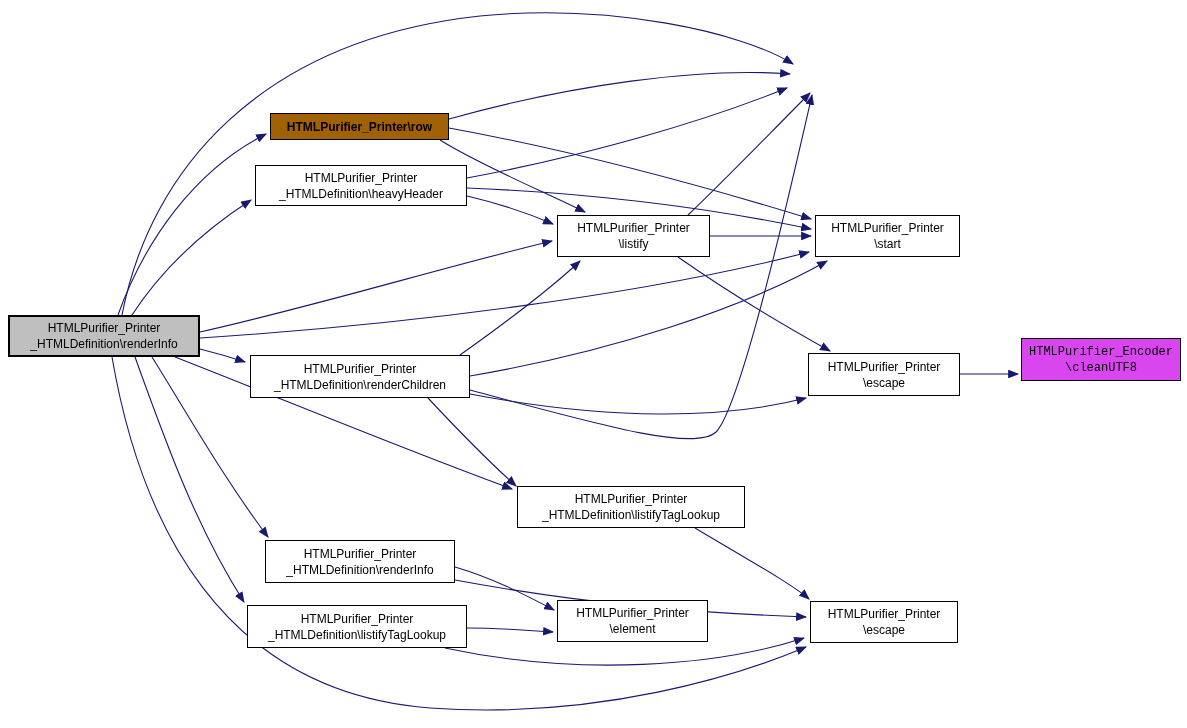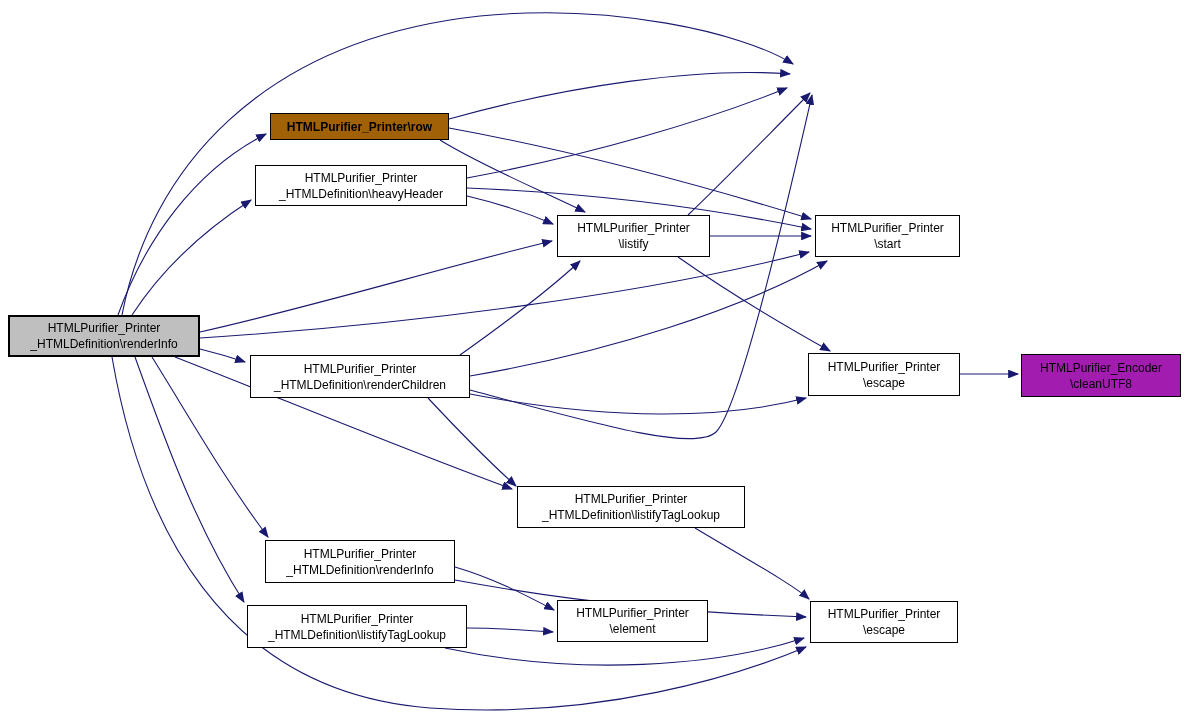--- a/index.html
+++ b/index.html
@@ -98,21 +98,21 @@
   <div class="node" style="left: 250px; top: 355px; width: 220px; height: 43px; border-color: rgb(0, 0, 0); background: rgb(255, 255, 255);">
     <span>HTMLPurifier_Printer</span>
     <span>_HTMLDefinition\renderChildren</span>
   </div>
 
   <div class="node" style="left: 808px; top: 353px; width: 152px; height: 43px; border-color: rgb(0, 0, 0); background: rgb(255, 255, 255);">
     <span>HTMLPurifier_Printer</span>
     <span>\escape</span>
   </div>
 
-  <div class="node" style="left: 1021px; top: 354px; width: 160px; height: 43px; border-color: rgb(0, 0, 0); background: #a21caf;">
+  <div class="node" style="left: 1021px; top: 338px; width: 160px; height: 43px; border-color: rgb(0, 0, 0); background: #d946ef; font-family: Liberation Mono, monospace;">
     <span>HTMLPurifier_Encoder</span>
     <span>\cleanUTF8</span>
   </div>
 
   <div class="node" style="left: 517px; top: 486px; width: 228px; height: 42px; border-color: rgb(0, 0, 0); background: rgb(255, 255, 255);">
     <span>HTMLPurifier_Printer</span>
     <span>_HTMLDefinition\listifyTagLookup</span>
   </div>
 
   <div class="node" style="left: 265px; top: 540px; width: 190px; height: 43px; border-color: rgb(0, 0, 0); background: rgb(255, 255, 255);">

